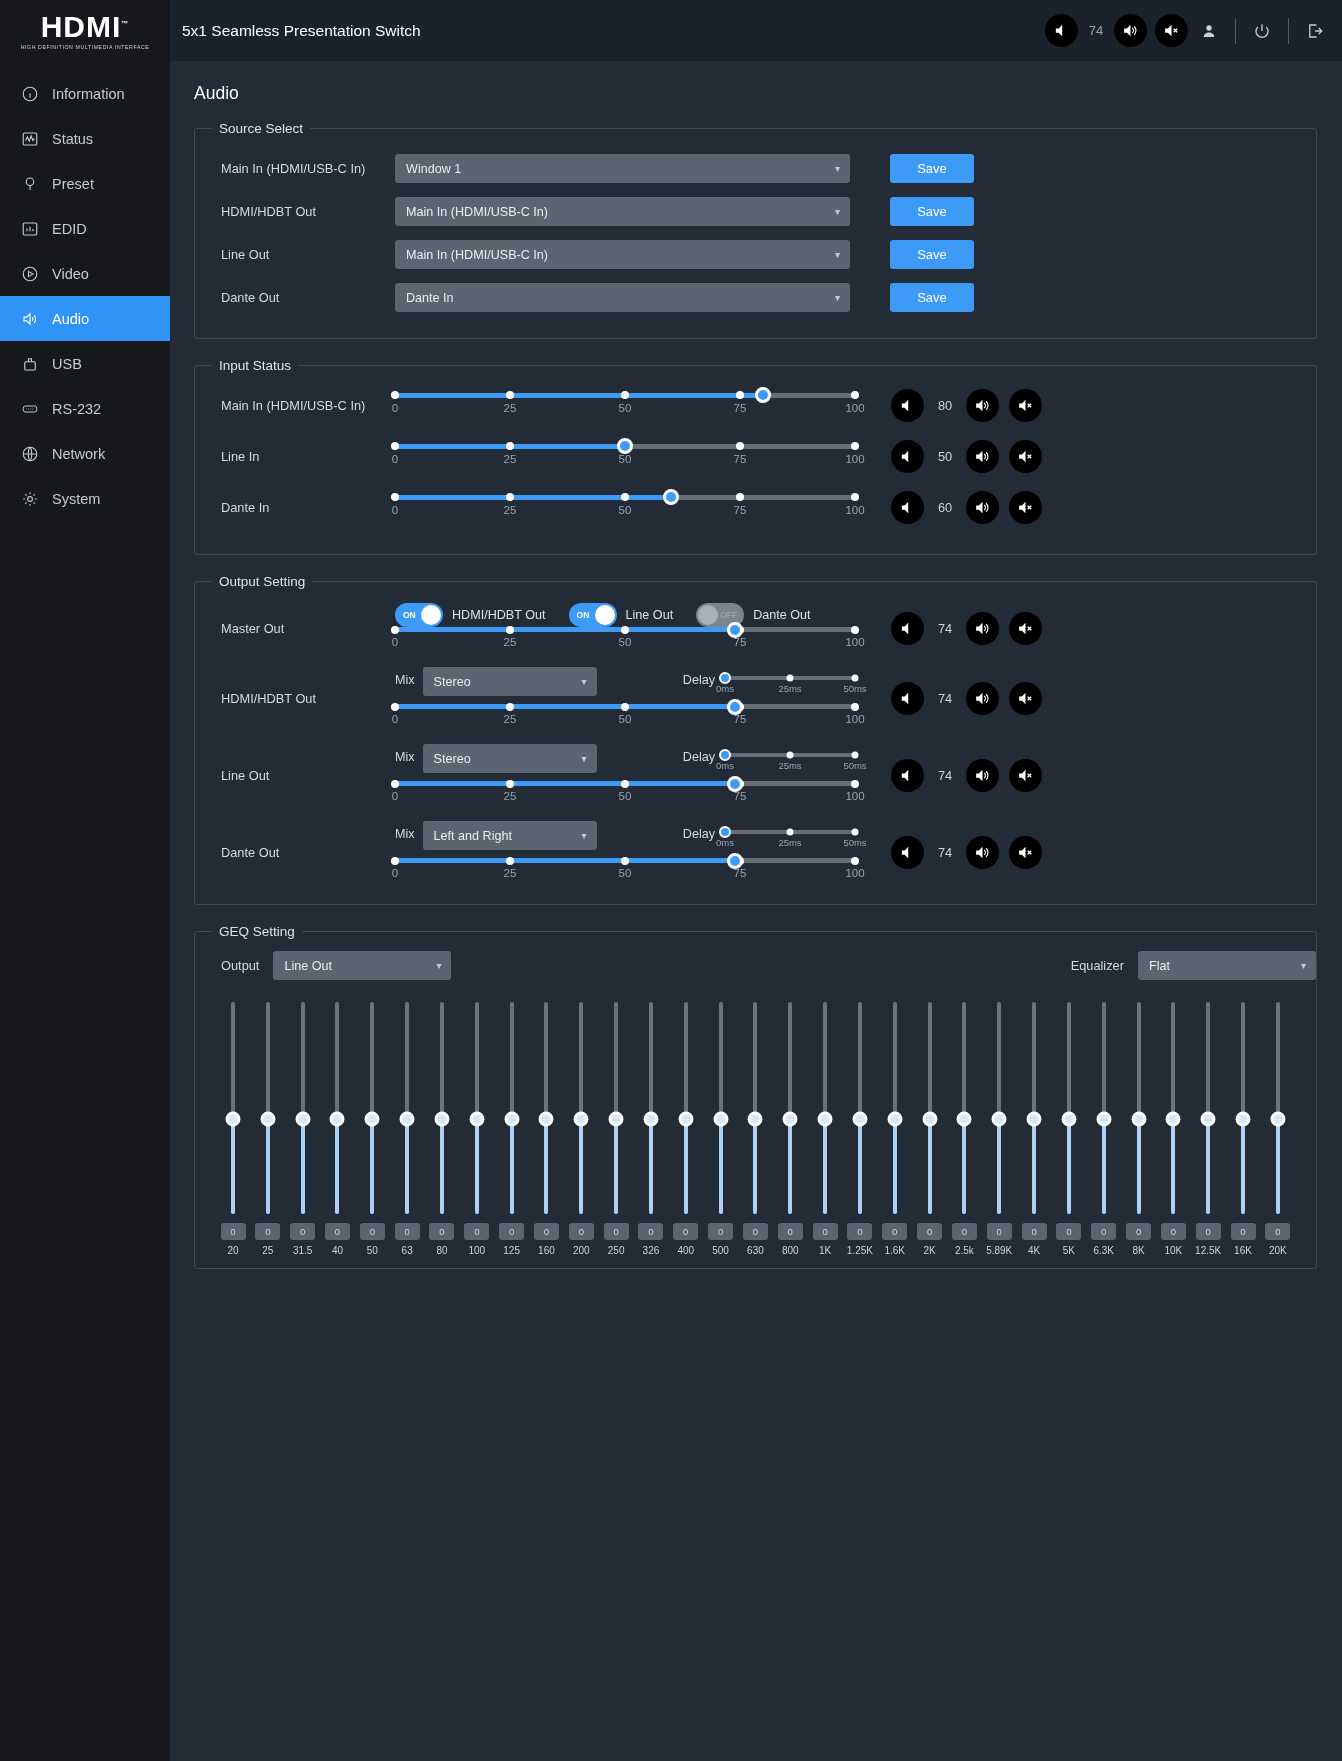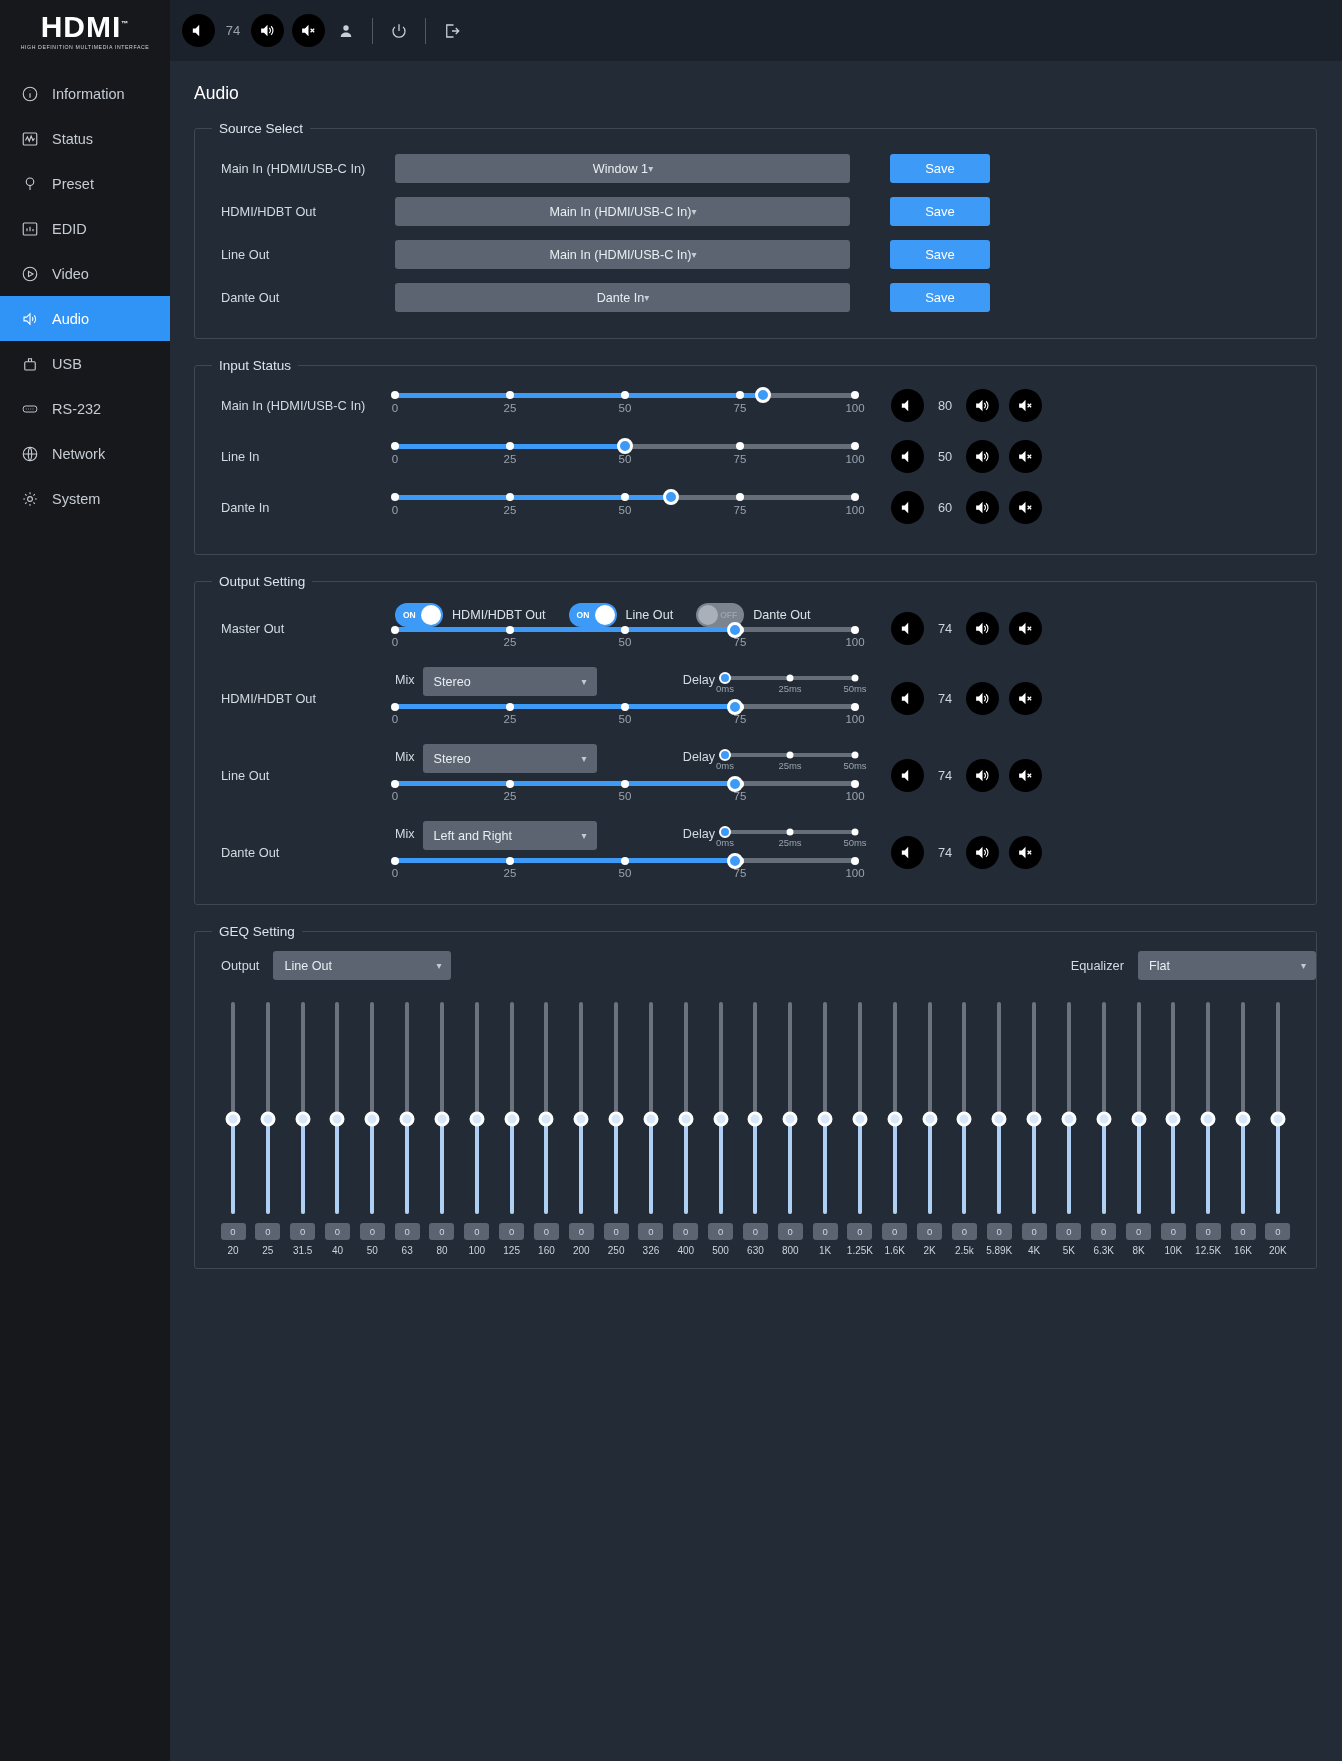--- a/index.html
+++ b/index.html
@@ -75,26 +75,26 @@
 
   
   .sel {
     background: #5b6470; border: none; border-radius: 3px;
     height: 29px; display: flex; align-items: center; justify-content: space-between;
     padding: 0 10px 0 11px; font-size: 12.6px; color: #e9eef3; cursor: pointer;
   }
   .sel .chev { font-size: 10px; color: #c3cad2; }
   .btn-save {
     background: #3d9bf7; color: #ffffff; border: none; border-radius: 3px;
-    width: 100px; height: 29px; font-size: 13px; cursor: pointer;
+    width: 84px; height: 29px; font-size: 13px; cursor: pointer;
     font-family: "Liberation Sans", sans-serif;
   }
 
   .src-row { margin-bottom: 14px; }
-  .src-row .sel { width: 455px; justify-content: center; }
+  .src-row .sel { width: 455px; }
   .src-row .spacer { width: 40px; }
 
   
   .slider-wrap { width: 460px; position: relative; }
   .track {
     height: 5px; background: #656e79; border-radius: 3px; position: relative; margin: 0 0 0 0;
   }
   .fill { position: absolute; left: 0; top: 0; height: 5px; background: #3d9bf7; border-radius: 3px; }
   .tick {
     position: absolute; top: 50%; width: 8px; height: 8px; border-radius: 50%;
@@ -282,20 +282,21 @@
             </svg>
           </span>
           <span>System</span>
         </div>
       </div>
   </div>
 
   <div class="content">
 
     <div class="header">
+      <div class="header-title">5x1 Seamless Presentation Switch</div>
 
       <div class="circ-btn">
         <svg viewBox="0 0 24 24" fill="#fff">
             <path d="M4 9v6h4l5 5V4L8 9H4z"></path>
           </svg>
       </div>
       <div class="hdr-val">74</div>
       <div class="circ-btn">
         <svg viewBox="0 0 24 24" fill="#fff">
             <path d="M3 9v6h4l5 5V4L7 9H3z"></path>

